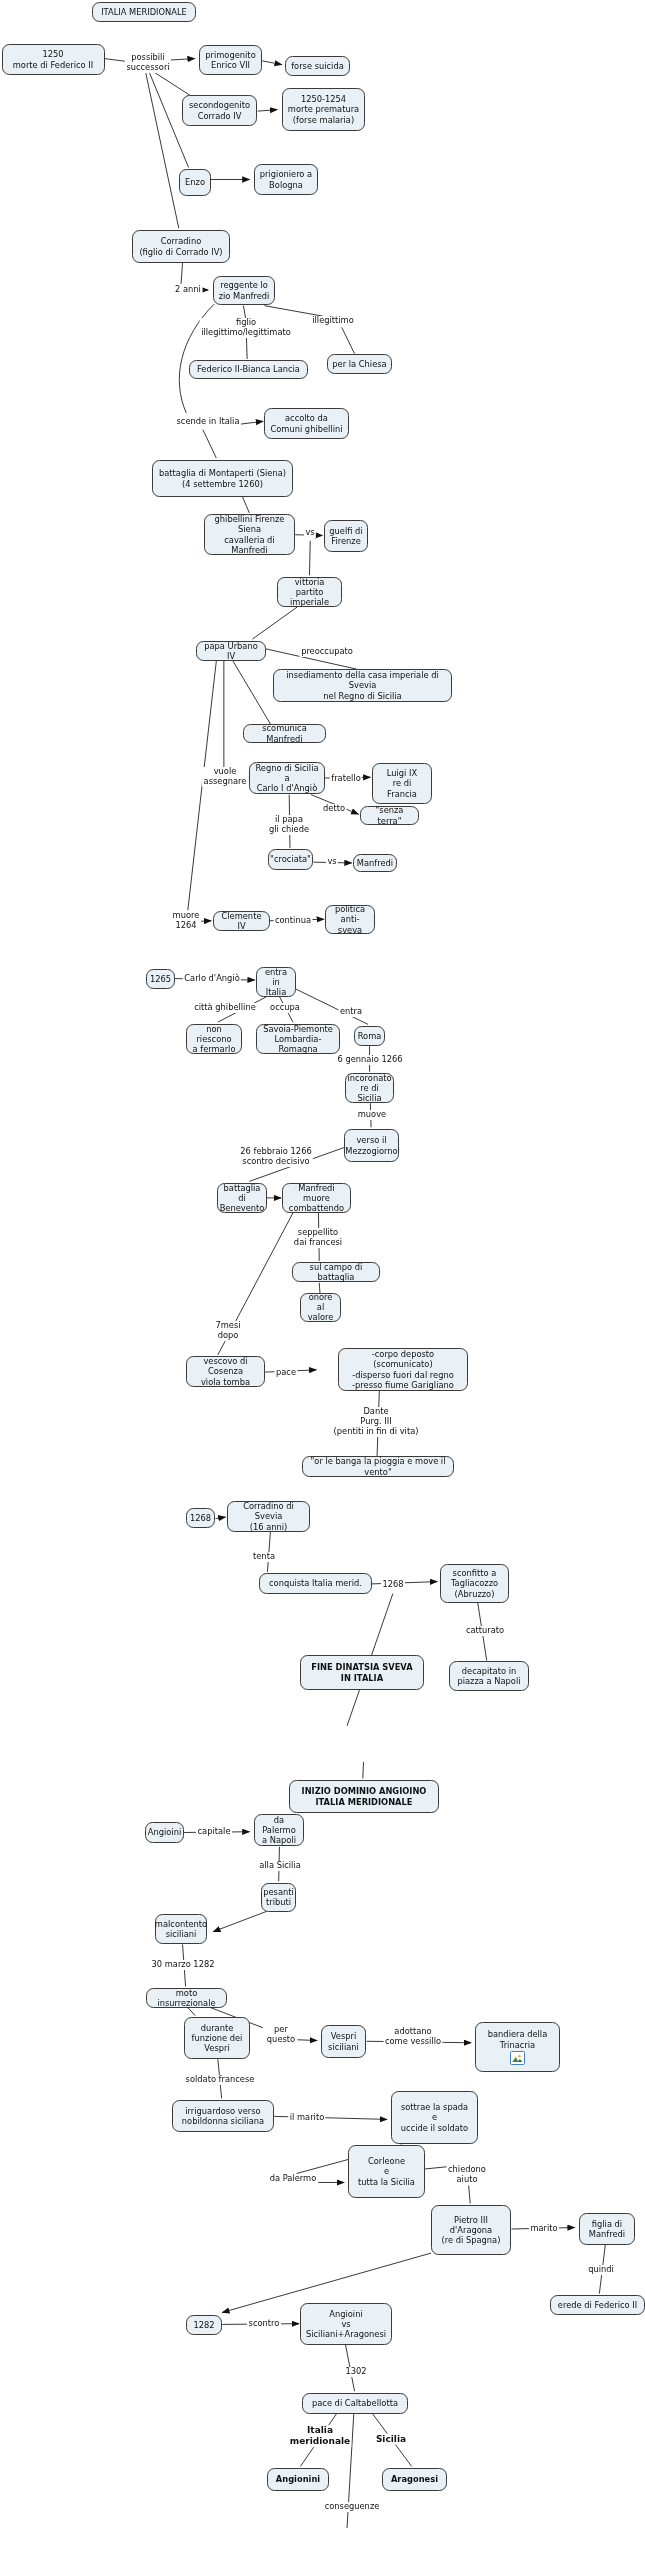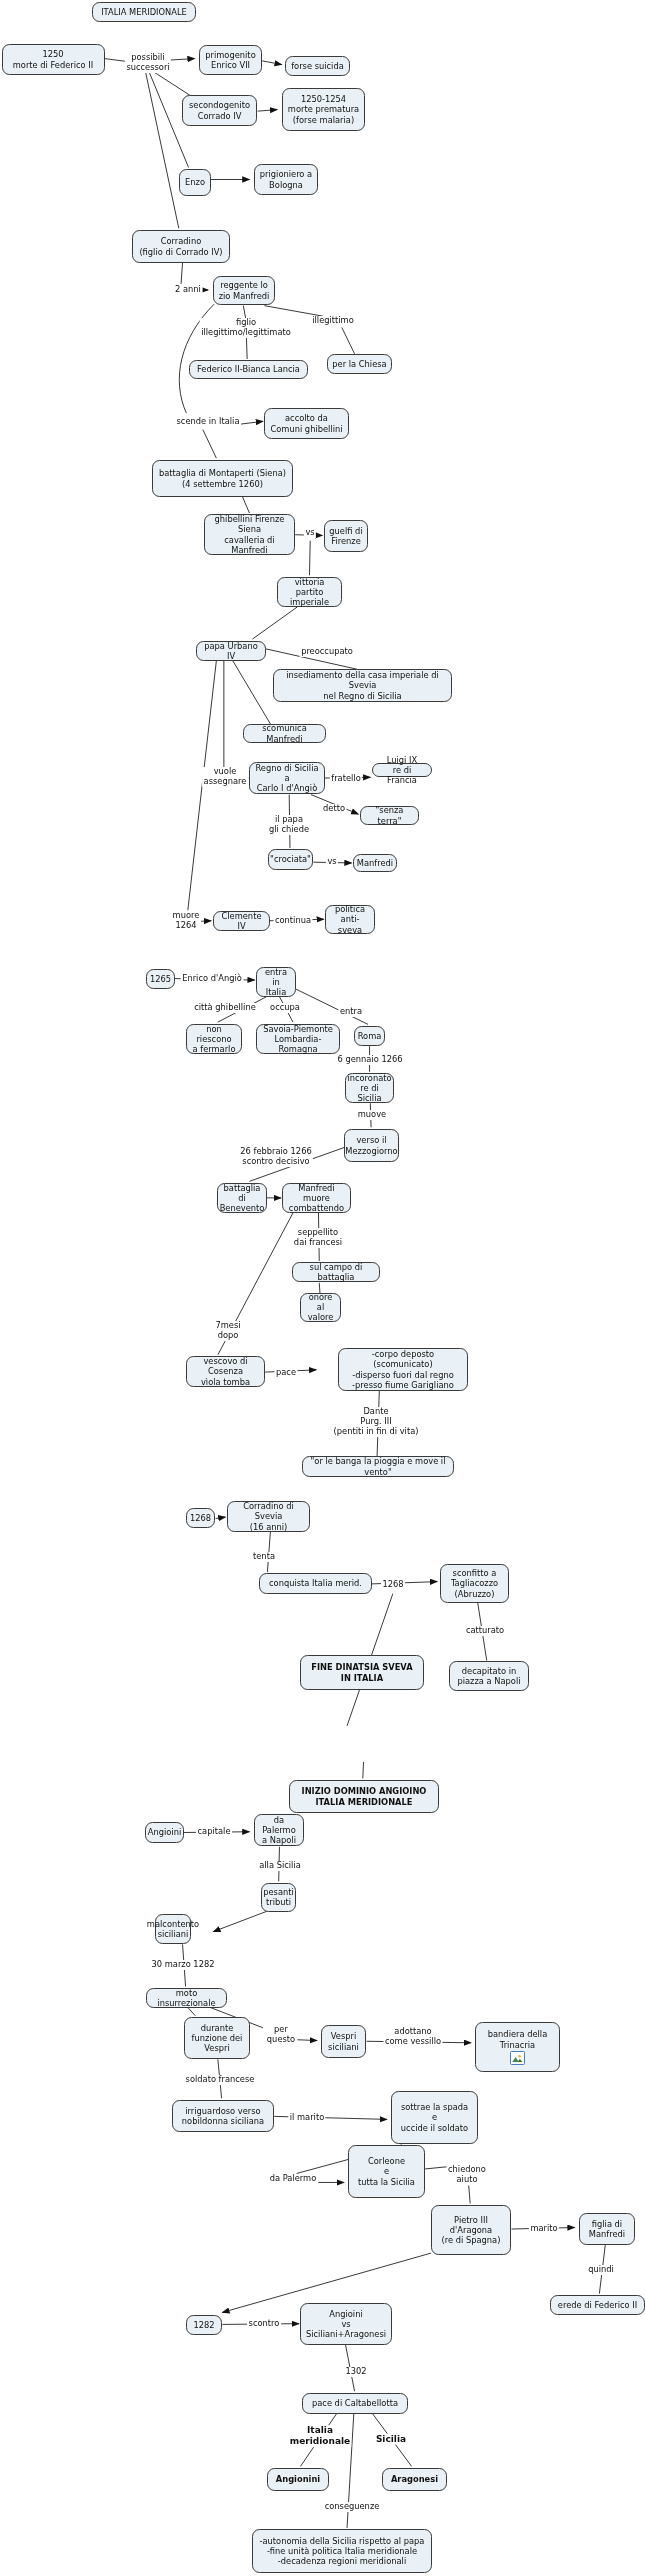--- a/index.html
+++ b/index.html
@@ -117,21 +117,21 @@
 <div class="lbl" style="left:225px;top:777px">vuole
 assegnare</div>
 <div class="lbl" style="left:346px;top:779px">fratello</div>
 <div class="lbl" style="left:334px;top:809px">detto</div>
 <div class="lbl" style="left:289px;top:825px">il papa
 gli chiede</div>
 <div class="lbl" style="left:332px;top:862px">vs</div>
 <div class="lbl" style="left:186px;top:921px">muore
 1264</div>
 <div class="lbl" style="left:293px;top:921px">continua</div>
-<div class="lbl" style="left:212px;top:979px">Enrico d'Angiò</div>
+<div class="lbl" style="left:212px;top:979px">Carlo d'Angiò</div>
 <div class="lbl" style="left:225px;top:1008px">città ghibelline</div>
 <div class="lbl" style="left:285px;top:1008px">occupa</div>
 <div class="lbl" style="left:351px;top:1012px">entra</div>
 <div class="lbl" style="left:370px;top:1060px">6 gennaio 1266</div>
 <div class="lbl" style="left:372px;top:1115px">muove</div>
 <div class="lbl" style="left:276px;top:1157px">26 febbraio 1266
 scontro decisivo</div>
 <div class="lbl" style="left:318px;top:1238px">seppellito
 dai francesi</div>
 <div class="lbl" style="left:228px;top:1331px">7mesi
@@ -194,21 +194,21 @@
 <div class="box" style="left:324px;top:520px;width:44px;height:32px">guelfi di
 Firenze</div>
 <div class="box" style="left:277px;top:577px;width:65px;height:30px">vittoria partito
 imperiale</div>
 <div class="box" style="left:196px;top:641px;width:70px;height:20px">papa Urbano IV</div>
 <div class="box" style="left:273px;top:669px;width:179px;height:33px">insediamento della casa imperiale di Svevia
 nel Regno di Sicilia</div>
 <div class="box" style="left:243px;top:724px;width:83px;height:19px">scomunica Manfredi</div>
 <div class="box" style="left:249px;top:762px;width:76px;height:32px">Regno di Sicilia a
 Carlo I d'Angiò</div>
-<div class="box" style="left:372px;top:763px;width:60px;height:14px">Luigi IX
+<div class="box" style="left:372px;top:763px;width:60px;height:41px">Luigi IX
 re di Francia</div>
 <div class="box" style="left:360px;top:806px;width:59px;height:19px">"senza terra"</div>
 <div class="box" style="left:268px;top:849px;width:45px;height:21px">"crociata"</div>
 <div class="box" style="left:353px;top:854px;width:44px;height:18px">Manfredi</div>
 <div class="box" style="left:213px;top:911px;width:57px;height:19.5px">Clemente IV</div>
 <div class="box" style="left:325px;top:905px;width:50px;height:29px">politica
 anti-sveva</div>
 <div class="box" style="left:146px;top:969px;width:29px;height:19.5px">1265</div>
 <div class="box" style="left:256px;top:967px;width:40px;height:30px">entra
 in Italia</div>
@@ -245,21 +245,21 @@
 piazza a Napoli</div>
 <div class="box bold" style="left:300px;top:1655px;width:124px;height:35px">FINE DINATSIA SVEVA
 IN ITALIA</div>
 <div class="box bold" style="left:289px;top:1780px;width:150px;height:33px">INIZIO DOMINIO ANGIOINO
 ITALIA MERIDIONALE</div>
 <div class="box" style="left:145px;top:1822px;width:39px;height:21px">Angioini</div>
 <div class="box" style="left:254px;top:1814px;width:50px;height:32px">da Palermo
 a Napoli</div>
 <div class="box" style="left:261px;top:1883px;width:35px;height:28.5px">pesanti
 tributi</div>
-<div class="box" style="left:155px;top:1914px;width:36px;height:30px">malcontento
+<div class="box" style="left:155px;top:1914px;width:52px;height:30px">malcontento
 siciliani</div>
 <div class="box" style="left:146px;top:1988px;width:81px;height:19.5px">moto insurrezionale</div>
 <div class="box" style="left:184px;top:2017px;width:66px;height:42px">durante
 funzione dei
 Vespri</div>
 <div class="box" style="left:321px;top:2025px;width:45px;height:33px">Vespri
 siciliani</div>
 <div class="box" style="left:475px;top:2022px;width:85px;height:50px">
   <span class="bandiera-inner">
     <span>bandiera della
@@ -288,18 +288,15 @@
 <div class="box" style="left:579px;top:2213px;width:56px;height:32px">figlia di
 Manfredi</div>
 <div class="box" style="left:550px;top:2295px;width:95px;height:20px">erede di Federico II</div>
 <div class="box" style="left:186px;top:2315px;width:36px;height:19.5px">1282</div>
 <div class="box" style="left:300px;top:2303px;width:92px;height:42px">Angioini
 vs
 Siciliani+Aragonesi</div>
 <div class="box" style="left:302px;top:2393px;width:106px;height:21px">pace di Caltabellotta</div>
 <div class="box bold" style="left:267px;top:2468px;width:62px;height:23px">Angionini</div>
 <div class="box bold" style="left:382px;top:2468px;width:65px;height:23px">Aragonesi</div>
-<div class="box" style="left:252px;top:2529px;width:180px;height:44px">-autonomia della Sicilia rispetto al papa
--fine unità politica Italia meridionale
--decadenza regioni meridionali</div>
 
 </div>
 
 
 </body></html>

